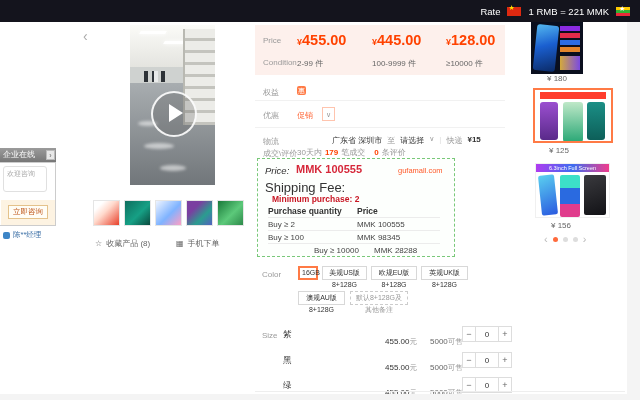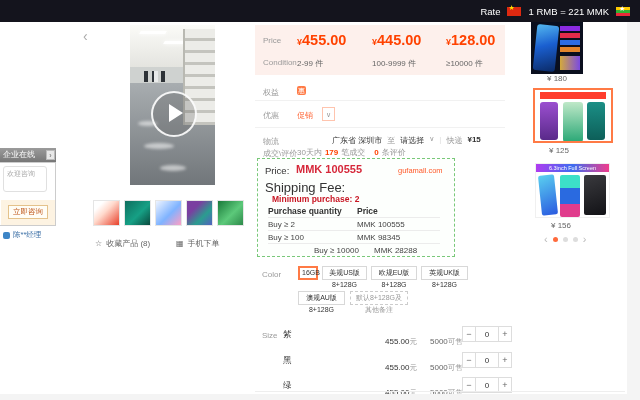--- a/index.html
+++ b/index.html
@@ -61,21 +61,21 @@
   .benefit-icon{width:9px;height:9px;background:#ff7a45;border-radius:2px;color:#fff;font-size:6.5px;line-height:9px;text-align:center;display:inline-block;}
   .divline{left:255px;width:250px;height:0;border-top:1px solid #f1f1f1;}
   .promo-tag{color:#ff6a3c;font-size:8px;}
   .promo-box{border:1px solid #ffc4ae;color:#ff5a2a;font-size:7.5px;height:14px;line-height:13px;padding:0 3px;display:inline-flex;align-items:center;gap:3px;cursor:pointer;box-sizing:border-box;background:#fff;}
   .txt8{font-size:8px;color:#444;}
   .gray{color:#999;} .dark{color:#333;} .sep{color:#ddd;}
   .orange-b{color:#ff4200;font-weight:bold;}
 
   
   .mmkbox{left:257px;top:158px;width:198px;height:99px;border:1px dashed #79c879;background:#fdfffd;box-sizing:border-box;}
-  .mmk-price-lb{left:265px;top:165px;font-size:9.5px;color:#333;}
+  .mmk-price-lb{left:265px;top:165px;font-size:9.5px;color:#333;font-style:italic;}
   .mmk-price{left:296px;top:163px;font-size:11px;font-weight:bold;color:#d6283a;}
   .mmk-site{left:398px;top:166px;font-size:7.5px;color:#ff5a2a;}
   .mmk-ship{left:265px;top:180px;font-size:13px;color:#333;}
   .mmk-min{left:272px;top:194px;font-size:8.5px;font-weight:bold;color:#c81623;}
   .mmk-h{font-size:8.5px;font-weight:bold;color:#333;}
   .mmk-c{font-size:8px;color:#444;}
   .mmk-line{left:268px;width:172px;border-top:1px solid #ececec;}
 
   
   .copt{height:14px;border:1px solid #d8d8d8;background:#fff;font-size:7px;color:#333;line-height:12px;text-align:center;cursor:pointer;box-sizing:border-box;padding:0 2px;}

